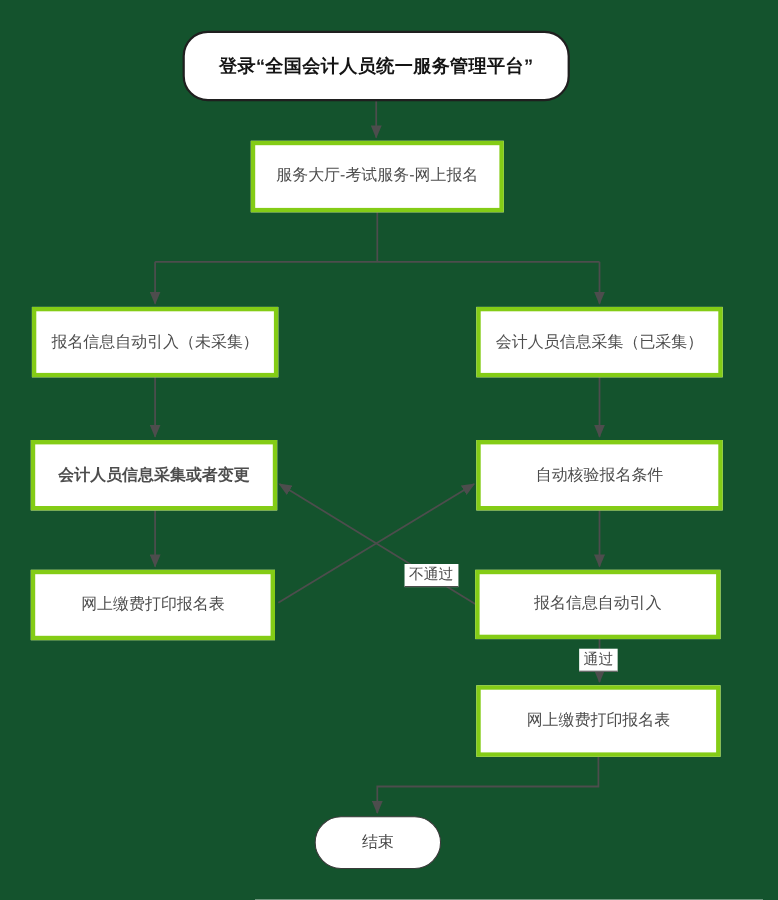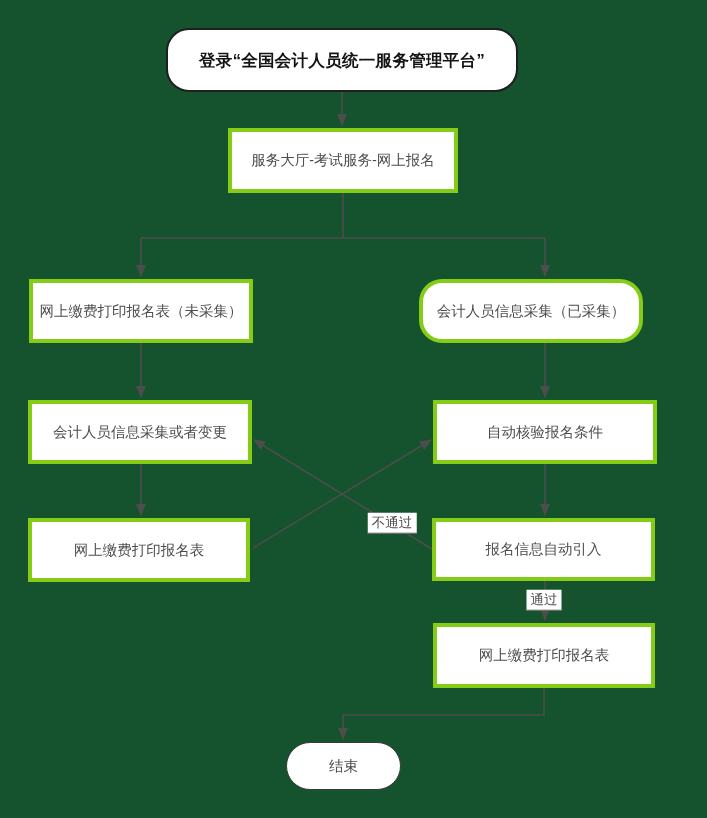--- a/index.html
+++ b/index.html
@@ -52,25 +52,25 @@
       <path d="M432 549 L254 440" marker-end="url(#arw)"></path>
       <path d="M545 581 L545 620" marker-end="url(#arw)"></path>
       <path d="M544 688 L544 715 L343 715 L343 739" marker-end="url(#arw)"></path>
     </g>
   </svg>
 
   <div class="node start" style="left:166px;top:28px;width:352px;height:64px;">登录“全国会计人员统一服务管理平台”</div>
 
   <div class="node" style="left:228px;top:128px;width:230px;height:65px;">服务大厅-考试服务-网上报名</div>
 
-  <div class="node" style="left:29px;top:279px;width:224px;height:64px;">网上缴费打印报名表（未采集）</div>
+  <div class="node" style="left:29px;top:279px;width:224px;height:64px;">报名信息自动引入（未采集）</div>
 
-  <div class="node" style="left:419px;top:279px;width:224px;height:64px;border-radius:23px;">会计人员信息采集（已采集）</div>
+  <div class="node" style="left:433px;top:279px;width:224px;height:64px;">会计人员信息采集（已采集）</div>
 
-  <div class="node" style="left:28px;top:400px;width:224px;height:64px;">会计人员信息采集或者变更</div>
+  <div class="node" style="left:28px;top:400px;width:224px;height:64px;font-weight:bold;">会计人员信息采集或者变更</div>
 
   <div class="node" style="left:433px;top:400px;width:224px;height:64px;">自动核验报名条件</div>
 
   <div class="node" style="left:28px;top:518px;width:222px;height:64px;">网上缴费打印报名表</div>
 
   <div class="node" style="left:432px;top:518px;width:223px;height:63px;">报名信息自动引入</div>
 
   <div class="node" style="left:433px;top:623px;width:222px;height:65px;">网上缴费打印报名表</div>
 
   <div class="node end" style="left:286px;top:742px;width:115px;height:48px;">结束</div>

